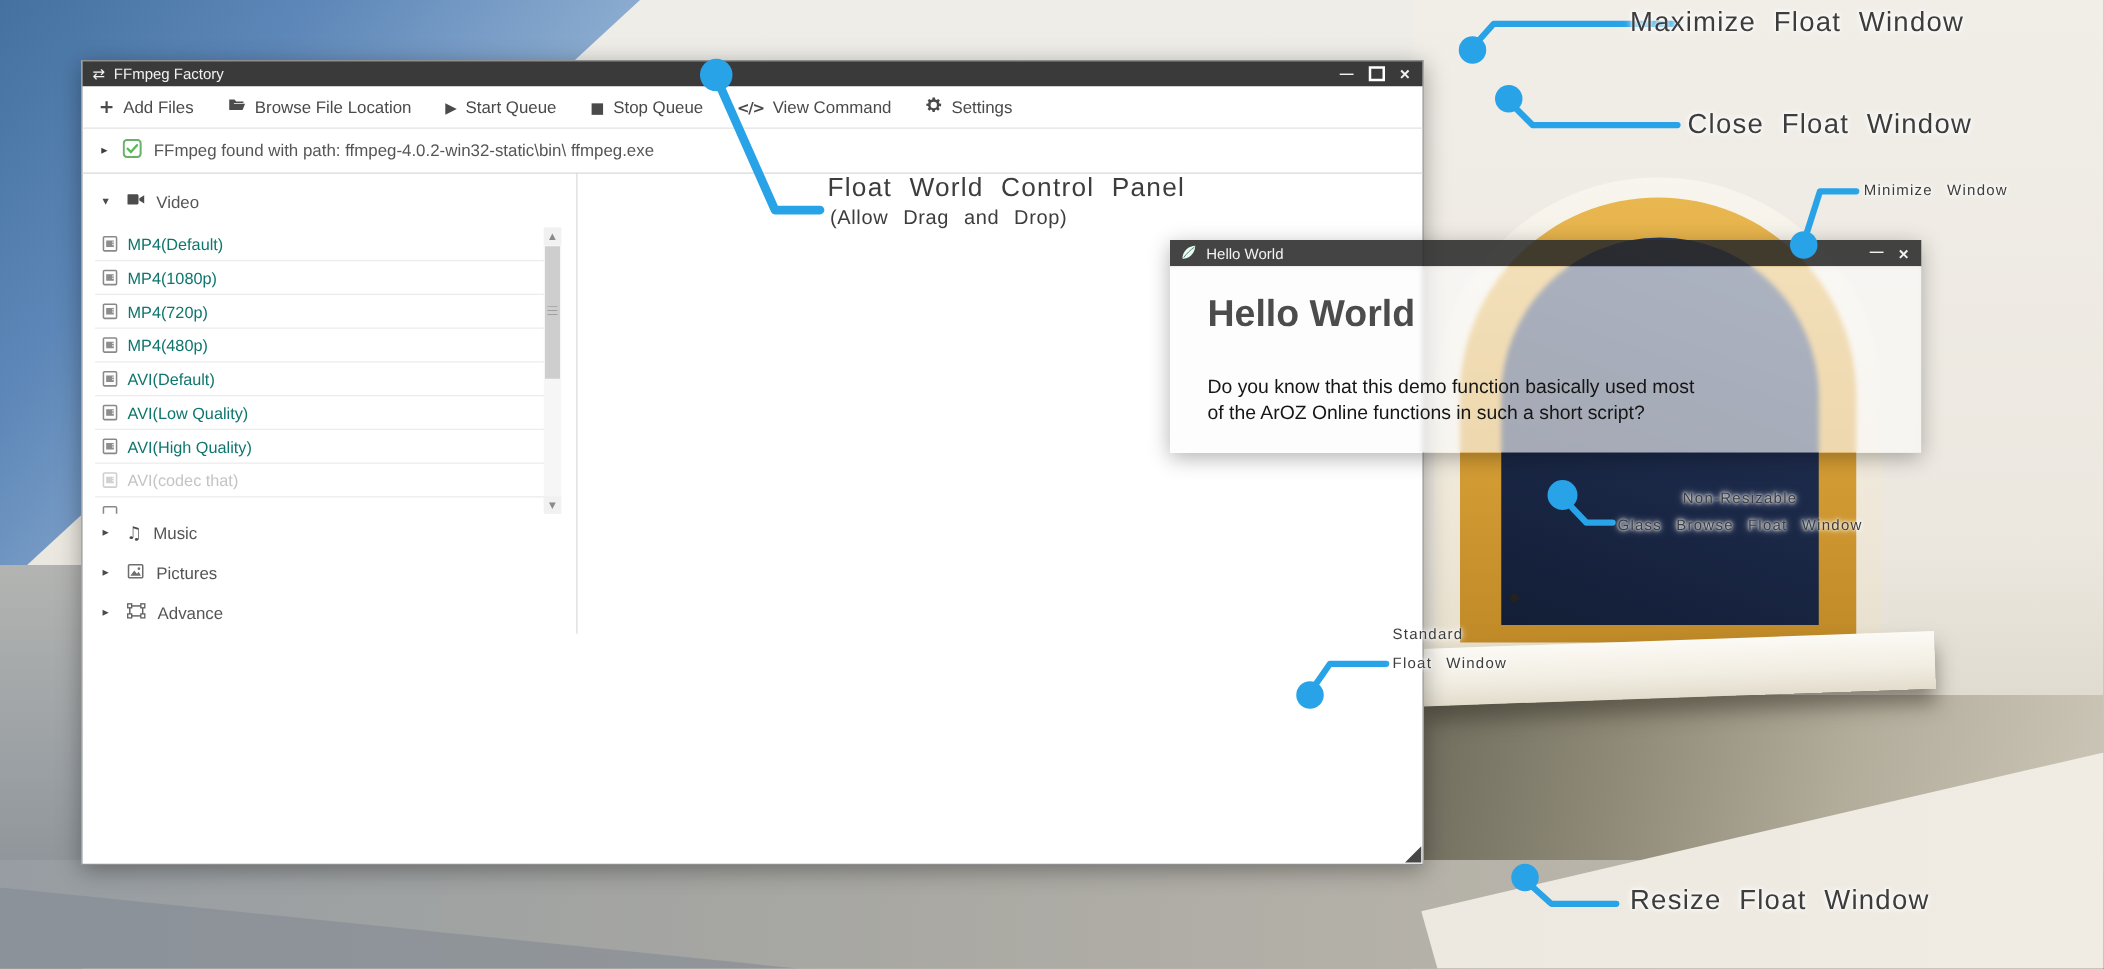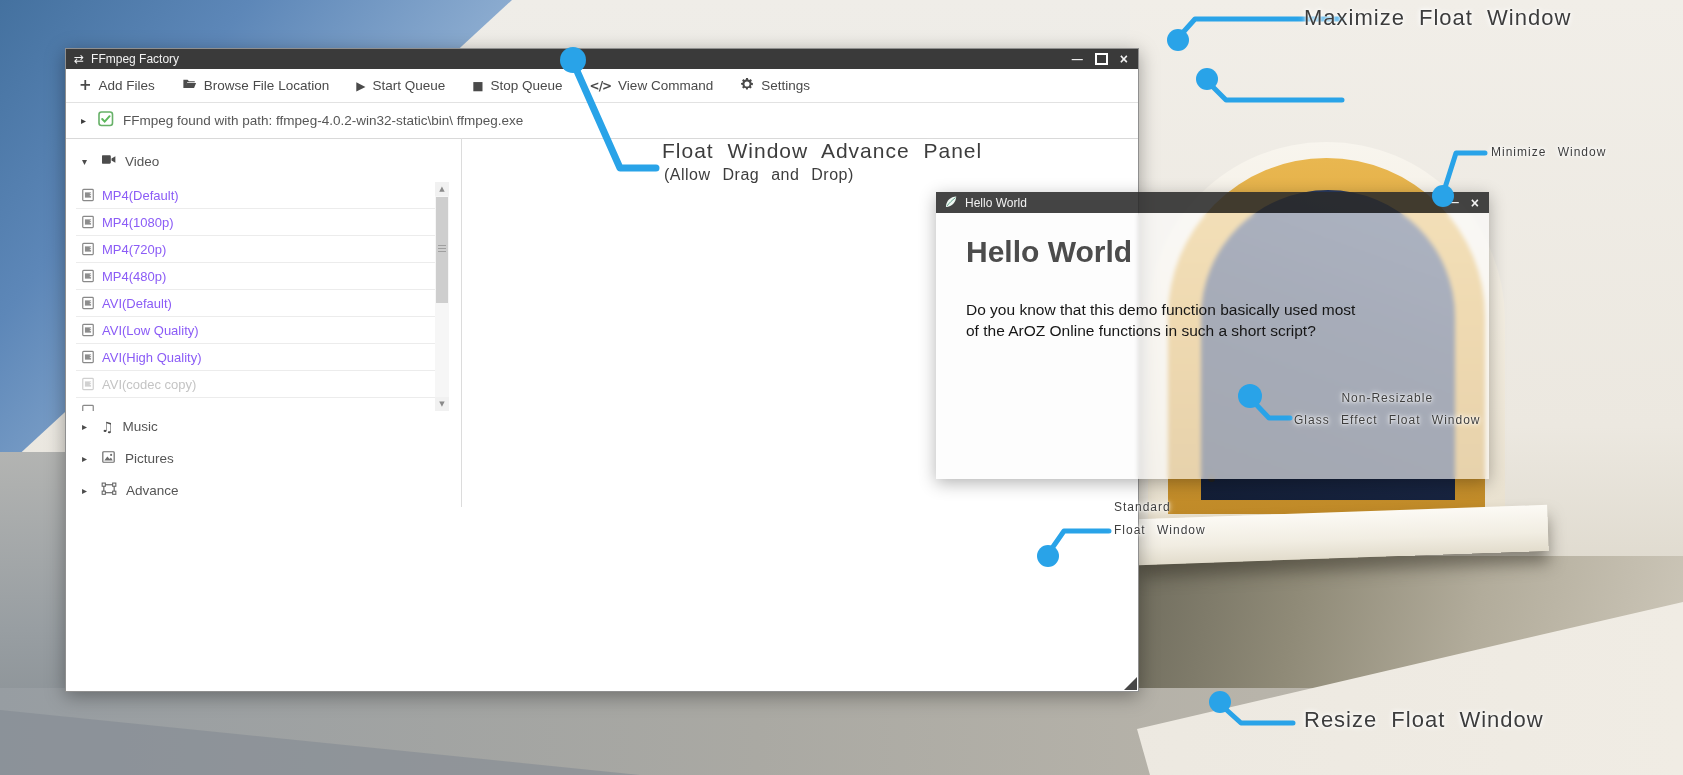--- a/index.html
+++ b/index.html
@@ -69,39 +69,39 @@
 
   .tree-head{position:absolute;display:flex;align-items:center;gap:9px;color:#555;font-size:13.5px;cursor:pointer;}
   .caret{font-family:"DejaVu Sans",sans-serif;font-size:10px;color:#4c4c4c;width:10px;}
   .vrow{left:16px;top:104px;}
   .mrow{left:16px;top:370px;}
   .prow{left:16px;top:401px;}
   .arow{left:16px;top:432px;}
 
   .list{position:absolute;left:10px;top:133px;width:360px;height:229px;overflow:hidden;}
   .lrow{height:26px;border-bottom:1px solid #ececec;display:flex;align-items:center;
-    padding-left:5px;gap:7px;color:#8b5cf6;font-size:13px;cursor:pointer;}
+    padding-left:5px;gap:7px;color:#0f766e;font-size:13px;cursor:pointer;}
   .lrow.dis{color:#c4c4c4;}
   .lrow.dis svg{opacity:.4;}
 
   .sbar{position:absolute;left:369px;top:133px;width:14px;height:229px;background:#f6f6f6;}
   .sbtn{position:absolute;left:0;width:14px;height:14px;background:#f1f1f1;color:#8a8a8a;
     font-size:7px;display:flex;align-items:center;justify-content:center;cursor:pointer;
     font-family:"DejaVu Sans",sans-serif;}
   .sbtn.up{top:0;} .sbtn.dn{bottom:0;}
   .sthumb{position:absolute;left:1px;top:15px;width:12px;height:106px;background:#cecece;cursor:pointer;}
   .sthumb::after{content:"";position:absolute;left:2px;top:48px;width:8px;height:8px;
     background:repeating-linear-gradient(#9f9f9f 0 1px,transparent 1px 3px);}
 
   .rhandle{position:absolute;right:1px;bottom:1px;width:0;height:0;cursor:nwse-resize;
     border-left:13px solid transparent;border-bottom:13px solid #474747;}
 
   
-  .hwin{left:936px;top:192px;width:553px;height:287px;background:transparent;
-    box-shadow:0 4px 16px rgba(0,0,0,.3);}
+  .hwin{left:936px;top:192px;width:553px;height:170px;background:transparent;
+    box-shadow:0 4px 16px rgba(0,0,0,.3);padding-left:48px;}
   .hwin .titlebar{height:21px;background:rgba(42,42,42,.88);}
   .hbody{position:absolute;left:0;top:21px;right:0;bottom:0;background:rgba(252,252,252,.62);
     backdrop-filter:blur(2px);-webkit-backdrop-filter:blur(2px);}
   .hheading{position:absolute;left:30px;top:22px;font-size:30px;font-weight:bold;color:#4c4c4c;}
   .hpara{position:absolute;left:30px;top:86px;font-size:15.5px;color:#161616;line-height:21px;}
 
   
   .anno-svg{left:0;top:0;width:1683px;height:775px;pointer-events:none;z-index:50;}
   .anno{position:absolute;z-index:51;color:#3d3d3d;font-size:22px;letter-spacing:1px;word-spacing:7px;
     text-shadow:0 0 2px #fff,0 0 4px rgba(255,255,255,.95),0 0 7px rgba(255,255,255,.8);
@@ -258,21 +258,21 @@
           </svg>
         <span>AVI(High Quality)</span>
       </div>
       <div class="lrow dis">
         <svg width="14" height="14" viewBox="0 0 16 16">
             <rect x="2" y="1.5" width="12" height="13" rx="1" fill="#fff" stroke="#898989" stroke-width="1.4"></rect>
             <rect x="4.5" y="5" width="7" height="6" fill="#8d8d8d"></rect>
             <rect x="10.1" y="5.9" width="1.2" height="1.2" fill="#fff"></rect>
             <rect x="10.1" y="8.1" width="1.2" height="1.2" fill="#fff"></rect>
           </svg>
-        <span>AVI(codec copy)</span>
+        <span>AVI(codec that)</span>
       </div>
       <div class="lrow">
         <svg width="14" height="14" viewBox="0 0 16 16">
             <rect x="2" y="1.5" width="12" height="13" rx="1" fill="#fff" stroke="#898989" stroke-width="1.4"></rect>
           </svg>
       </div>
     </div>
 
     <div class="sbar">
       <div class="sbtn up">▲</div>
@@ -345,26 +345,27 @@
       <circle cx="1207" cy="79" r="11"></circle>
       <circle cx="1443" cy="196" r="11"></circle>
       <circle cx="573" cy="60" r="13"></circle>
       <circle cx="1250" cy="396" r="12"></circle>
       <circle cx="1048" cy="556" r="11"></circle>
       <circle cx="1220" cy="702" r="11"></circle>
     </g>
   </svg>
 
   <div class="anno" style="left:1304px;top:6px;">Maximize Float Window</div>
+  <div class="anno" style="left:1350px;top:87px;">Close Float Window</div>
   <div class="anno mid" style="left:1491px;top:141px;">Minimize Window</div>
-  <div class="anno" style="left:662px;top:139px;font-size:21px;">Float Window Advance Panel</div>
+  <div class="anno" style="left:662px;top:139px;font-size:21px;">Float World Control Panel</div>
   <div class="anno small" style="left:664px;top:163px;">(Allow Drag and Drop)</div>
   <div class="anno mid" style="left:1294px;top:387px;line-height:22px;text-align:center;">
     <div>Non-Resizable</div>
-    <div>Glass Effect Float Window</div>
+    <div>Glass Browse Float Window</div>
   </div>
   <div class="anno mid" style="left:1114px;top:496px;">
     <div>Standard</div>
     <div>Float Window</div>
   </div>
   <div class="anno" style="left:1304px;top:708px;">Resize Float Window</div>
 
 </div>
 
 </body></html>

